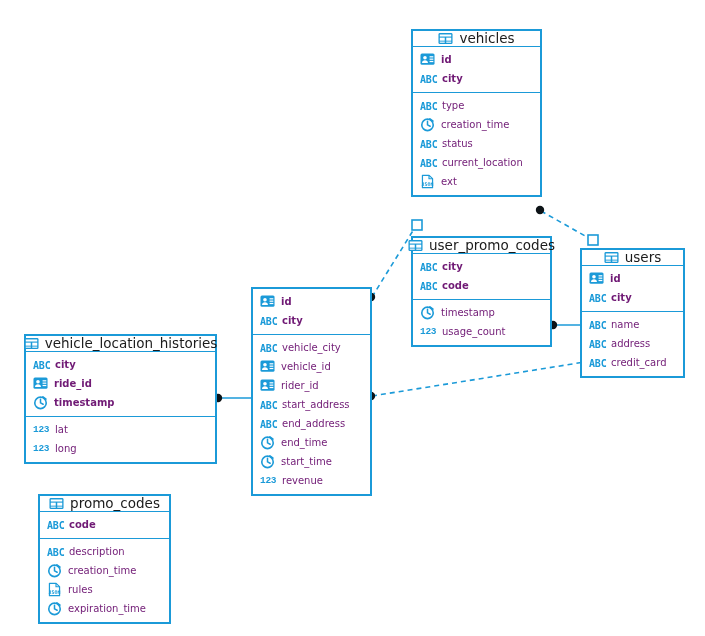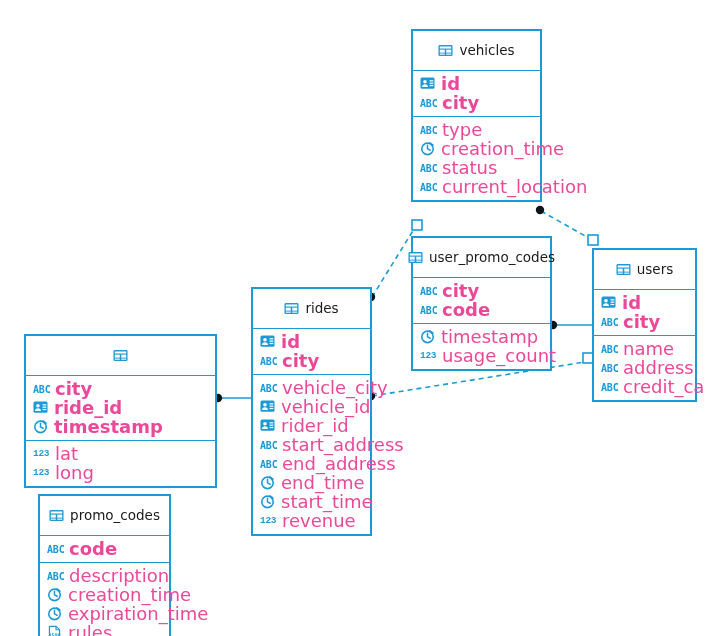--- a/index.html
+++ b/index.html
@@ -15,42 +15,42 @@
   .table-card{
     position:absolute;
     background:#ffffff;
     border:2px solid #1b9ad8;
     box-sizing:border-box;
     z-index:5;
   }
   .tbl-header{
     display:flex;align-items:center;justify-content:center;
     gap:6px;
-    height:40px;
+    height:16px;
     border-bottom:1px solid #1b9ad8;
     padding:0 12px;
     box-sizing:border-box;
     background:#ffffff;
   }
   .tbl-title{
     font-size:13.5px;color:#1b1b1b;white-space:nowrap;line-height:1;
   }
   .section{
     padding:3px 0 4px 0;
     box-sizing:border-box;
   }
   .section.pk{border-bottom:1px solid #1b9ad8;}
   .field{
     display:flex;align-items:center;gap:6px;
     height:19px;
     padding:0 7px;
     box-sizing:border-box;
     white-space:nowrap;
   }
-  .field .fname{font-size:18px;color:#ec4899;line-height:1;}
+  .field .fname{font-size:10px;color:#701a75;line-height:1;}
   .field.key .fname{font-weight:bold;}
 
   
   .ico{
     width:15px;height:15px;flex:0 0 15px;
     display:inline-block;position:relative;
   }
   .ico svg{display:block;width:15px;height:15px;}
   .ico-num{
     width:16px;height:15px;flex:0 0 16px;
@@ -140,20 +140,30 @@
             <span class="fname">creation_time</span>
           </div>
           <div class="field">
             <span class="ico-abc">ABC</span>
             <span class="fname">status</span>
           </div>
           <div class="field">
             <span class="ico-abc">ABC</span>
             <span class="fname">current_location</span>
           </div>
+          <div class="field">
+            <span class="ico">
+              <svg viewBox="0 0 16 16">
+                <path d="M2.6 1.4 h7.1 l3.7 3.6 v9.6 h-10.8 z" fill="#fff" stroke="#1b9ad8" stroke-width="1.3" stroke-linejoin="round"></path>
+                <path d="M9.6 1.5 v3.6 h3.7" fill="none" stroke="#1b9ad8" stroke-width="1.2"></path>
+                <text x="8" y="12.6" font-family="DejaVu Sans Mono, monospace" font-size="5.3" font-weight="bold" fill="#1b9ad8" text-anchor="middle">JSON</text>
+              </svg>
+            </span>
+            <span class="fname">ext</span>
+          </div>
         </div>
       </div>
       <div class="table-card" style="left: 411px; top: 236px; width: 141px;">
         <div class="tbl-header">
           <span class="ico">
             <svg viewBox="0 0 16 16">
               <rect x="0.5" y="2.2" width="15" height="11.6" rx="1.4" fill="#1b9ad8"></rect>
               <rect x="1.9" y="3.7" width="12.2" height="2.2" fill="#fff"></rect>
               <rect x="1.9" y="7.1" width="5.3" height="3.2" fill="#fff"></rect>
               <rect x="8.8" y="7.1" width="5.3" height="3.2" fill="#fff"></rect>
@@ -183,21 +193,21 @@
               </svg>
             </span>
             <span class="fname">timestamp</span>
           </div>
           <div class="field">
             <span class="ico-num">123</span>
             <span class="fname">usage_count</span>
           </div>
         </div>
       </div>
-      <div class="table-card" style="left: 592px; top: 248px; width: 105px;">
+      <div class="table-card" style="left: 580px; top: 248px; width: 105px;">
         <div class="tbl-header">
           <span class="ico">
             <svg viewBox="0 0 16 16">
               <rect x="0.5" y="2.2" width="15" height="11.6" rx="1.4" fill="#1b9ad8"></rect>
               <rect x="1.9" y="3.7" width="12.2" height="2.2" fill="#fff"></rect>
               <rect x="1.9" y="7.1" width="5.3" height="3.2" fill="#fff"></rect>
               <rect x="8.8" y="7.1" width="5.3" height="3.2" fill="#fff"></rect>
               <rect x="1.9" y="11.3" width="5.3" height="1.2" fill="#fff"></rect>
               <rect x="8.8" y="11.3" width="5.3" height="1.2" fill="#fff"></rect>
             </svg>
@@ -232,33 +242,20 @@
             <span class="ico-abc">ABC</span>
             <span class="fname">address</span>
           </div>
           <div class="field">
             <span class="ico-abc">ABC</span>
             <span class="fname">credit_card</span>
           </div>
         </div>
       </div>
       <div class="table-card" style="left: 251px; top: 287px; width: 121px;">
-        <div class="tbl-header">
-          <span class="ico">
-            <svg viewBox="0 0 16 16">
-              <rect x="0.5" y="2.2" width="15" height="11.6" rx="1.4" fill="#1b9ad8"></rect>
-              <rect x="1.9" y="3.7" width="12.2" height="2.2" fill="#fff"></rect>
-              <rect x="1.9" y="7.1" width="5.3" height="3.2" fill="#fff"></rect>
-              <rect x="8.8" y="7.1" width="5.3" height="3.2" fill="#fff"></rect>
-              <rect x="1.9" y="11.3" width="5.3" height="1.2" fill="#fff"></rect>
-              <rect x="8.8" y="11.3" width="5.3" height="1.2" fill="#fff"></rect>
-            </svg>
-          </span>
-          <span class="tbl-title">rides</span>
-        </div>
         <div class="section pk">
           <div class="field key">
             <span class="ico">
               <svg viewBox="0 0 16 16">
                 <rect x="0.5" y="1.5" width="15" height="12" rx="1.6" fill="#1b9ad8"></rect>
                 <circle cx="5.3" cy="6.1" r="1.9" fill="#fff"></circle>
                 <path d="M2.1 11.6c0-1.9 1.5-2.9 3.2-2.9s3.2 1 3.2 2.9z" fill="#fff"></path>
                 <rect x="10.2" y="4.5" width="4" height="1.3" fill="#fff"></rect>
                 <rect x="10.2" y="7.0" width="4" height="1.3" fill="#fff"></rect>
                 <rect x="10.2" y="9.5" width="4" height="1.3" fill="#fff"></rect>
@@ -341,20 +338,21 @@
           <span class="ico">
             <svg viewBox="0 0 16 16">
               <rect x="0.5" y="2.2" width="15" height="11.6" rx="1.4" fill="#1b9ad8"></rect>
               <rect x="1.9" y="3.7" width="12.2" height="2.2" fill="#fff"></rect>
               <rect x="1.9" y="7.1" width="5.3" height="3.2" fill="#fff"></rect>
               <rect x="8.8" y="7.1" width="5.3" height="3.2" fill="#fff"></rect>
               <rect x="1.9" y="11.3" width="5.3" height="1.2" fill="#fff"></rect>
               <rect x="8.8" y="11.3" width="5.3" height="1.2" fill="#fff"></rect>
             </svg>
           </span>
+          <span class="tbl-title">vehicle_location_histories</span>
         </div>
         <div class="section pk">
           <div class="field key">
             <span class="ico-abc">ABC</span>
             <span class="fname">city</span>
           </div>
           <div class="field key">
             <span class="ico">
               <svg viewBox="0 0 16 16">
                 <rect x="0.5" y="1.5" width="15" height="12" rx="1.6" fill="#1b9ad8"></rect>
@@ -420,34 +418,34 @@
                 <circle cx="8" cy="8.4" r="6.1" fill="none" stroke="#1b9ad8" stroke-width="1.7"></circle>
                 <path d="M8 4.6 V8.4 L10.8 9.9" fill="none" stroke="#1b9ad8" stroke-width="1.6" stroke-linecap="round"></path>
                 <path d="M10.6 1.9 L13.9 4.3" fill="none" stroke="#1b9ad8" stroke-width="1.7" stroke-linecap="round"></path>
               </svg>
             </span>
             <span class="fname">creation_time</span>
           </div>
           <div class="field">
             <span class="ico">
               <svg viewBox="0 0 16 16">
-                <circle cx="8" cy="8.4" r="6.1" fill="none" stroke="#1b9ad8" stroke-width="1.7"></circle>
-                <path d="M8 4.6 V8.4 L10.8 9.9" fill="none" stroke="#1b9ad8" stroke-width="1.6" stroke-linecap="round"></path>
-                <path d="M10.6 1.9 L13.9 4.3" fill="none" stroke="#1b9ad8" stroke-width="1.7" stroke-linecap="round"></path>
-              </svg>
-            </span>
-            <span class="fname">expiration_time</span>
-          </div>
-          <div class="field">
-            <span class="ico">
-              <svg viewBox="0 0 16 16">
                 <path d="M2.6 1.4 h7.1 l3.7 3.6 v9.6 h-10.8 z" fill="#fff" stroke="#1b9ad8" stroke-width="1.3" stroke-linejoin="round"></path>
                 <path d="M9.6 1.5 v3.6 h3.7" fill="none" stroke="#1b9ad8" stroke-width="1.2"></path>
                 <text x="8" y="12.6" font-family="DejaVu Sans Mono, monospace" font-size="5.3" font-weight="bold" fill="#1b9ad8" text-anchor="middle">JSON</text>
               </svg>
             </span>
             <span class="fname">rules</span>
           </div>
+          <div class="field">
+            <span class="ico">
+              <svg viewBox="0 0 16 16">
+                <circle cx="8" cy="8.4" r="6.1" fill="none" stroke="#1b9ad8" stroke-width="1.7"></circle>
+                <path d="M8 4.6 V8.4 L10.8 9.9" fill="none" stroke="#1b9ad8" stroke-width="1.6" stroke-linecap="round"></path>
+                <path d="M10.6 1.9 L13.9 4.3" fill="none" stroke="#1b9ad8" stroke-width="1.7" stroke-linecap="round"></path>
+              </svg>
+            </span>
+            <span class="fname">expiration_time</span>
+          </div>
         </div>
       </div>
     </div>
 
 </div>
 
 </body></html>

